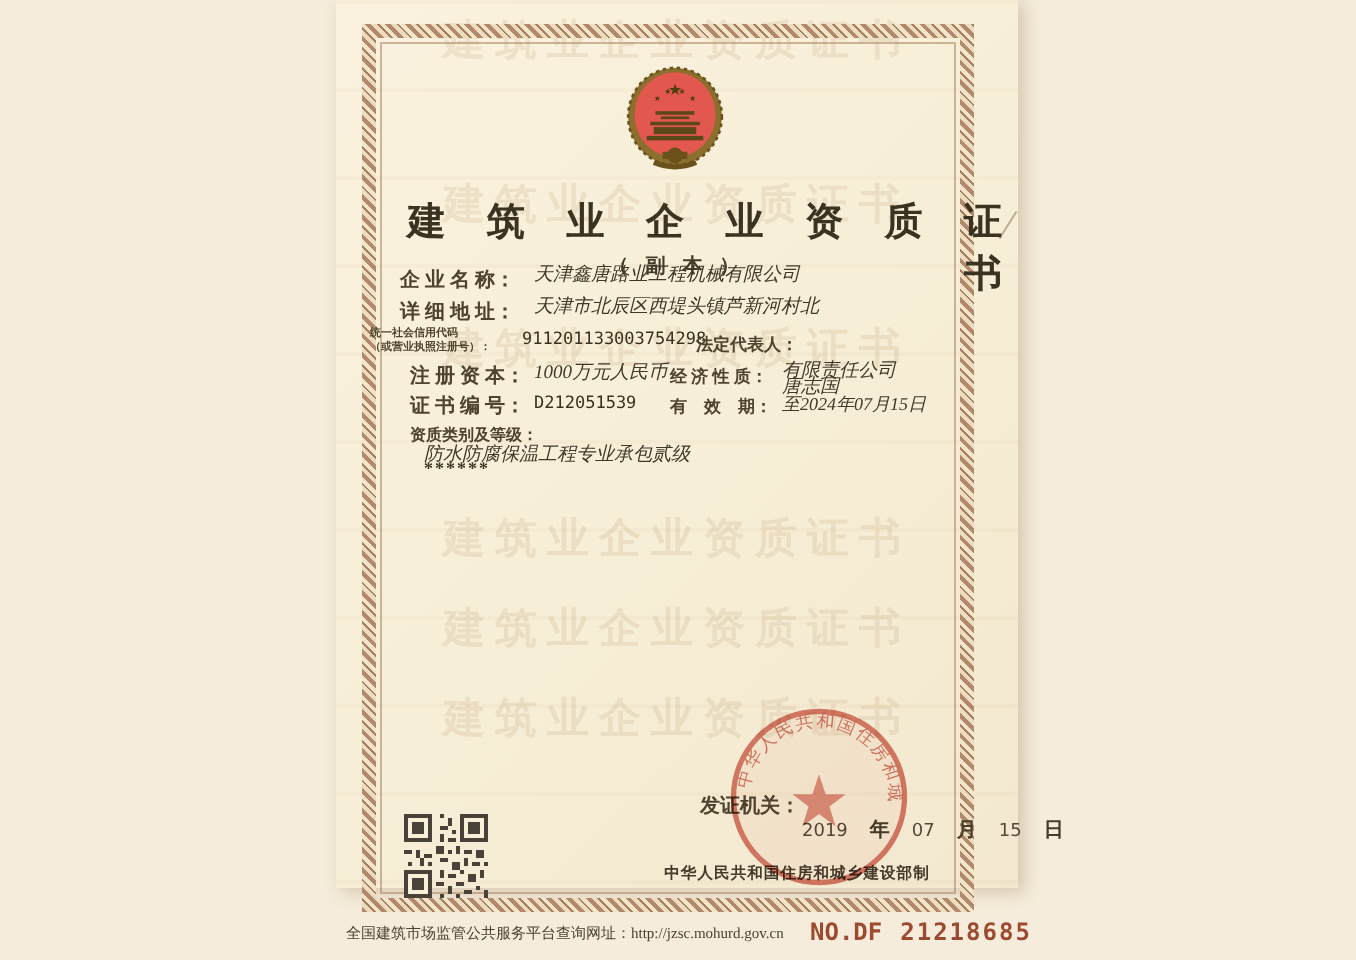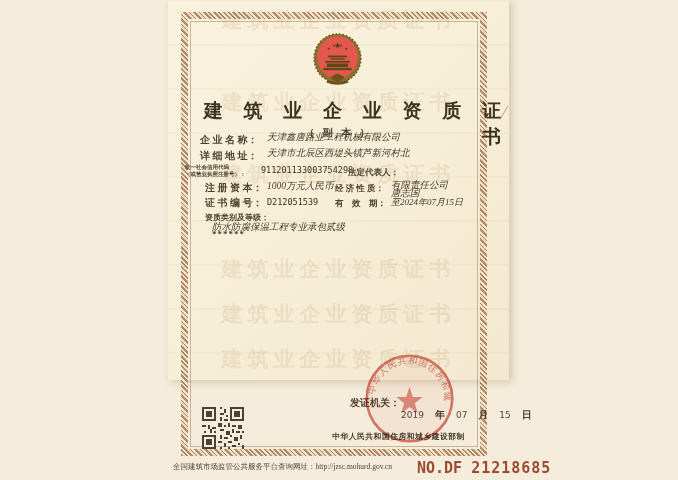--- a/index.html
+++ b/index.html
@@ -2,21 +2,21 @@
 <html><head>
 <meta charset="utf-8">
 <style>
   html,body{margin:0;padding:0;}
   .stage{
     position:relative;width:678px;height:480px;overflow:hidden;
     background:#f5ecdb;
     font-family:"Liberation Serif", serif;
   }
   .paper{
-    position:absolute;left:168px;top:0;width:341px;height:380px;
+    position:absolute;left:168px;top:0;width:341px;height:444px;
     background:
       repeating-linear-gradient(180deg, rgba(190,152,100,.055) 0 2px, rgba(0,0,0,0) 2px 44px),
       linear-gradient(135deg,#faf2de 0%,#f7eed7 55%,#f3e8cf 100%);
     box-shadow:3px 2px 8px rgba(140,110,70,.30);
   }
   .watermark{
     position:absolute;left:0;width:100%;text-align:center;
     color:rgba(182,142,92,.16);font-weight:bold;font-size:21px;letter-spacing:5px;
     white-space:nowrap;pointer-events:none;
   }
@@ -44,21 +44,21 @@
   .stars{position:absolute;font-weight:bold;color:#3f392a;font-size:9px;letter-spacing:1px;}
   .date-line{position:absolute;left:222px;top:408px;font-size:10px;color:#463c2c;white-space:nowrap;}
   .date-line .num{font-family:"DejaVu Sans", sans-serif;font-size:9px;color:#564739;margin:0 11px;text-align:center;}
   .date-line .unit{font-weight:bold;}
   .made-by{position:absolute;left:0;top:431px;width:100%;text-align:center;text-indent:120px;
     font-size:7.8px;font-weight:bold;color:#453b2a;letter-spacing:.5px;font-family:Liberation Mono, monospace;}
   .authority{left:182px;top:396px;}
   .seal{position:absolute;left:193px;top:351px;width:97px;height:95px;mix-blend-mode:multiply;opacity:.85;}
   .qr{position:absolute;left:34px;top:406px;width:42px;height:44px;}
   .caption-left{position:absolute;left:5px;top:462px;font-size:7.5px;color:#4b4232;white-space:nowrap;}
-  .caption-right{position:absolute;left:249px;top:459px;font-size:15px;font-weight:bold;
+  .caption-right{position:absolute;left:237px;top:459px;font-size:12px;font-weight:bold;
     color:#9c4a30;font-family:"DejaVu Sans Mono", monospace;white-space:nowrap;}
   .caption-right .sn{margin-left:9px;letter-spacing:1px;}
   .crease{position:absolute;left:328px;top:112px;width:16px;height:1px;
     background:rgba(120,92,62,.45);transform:rotate(-58deg);}
 </style>
 </head>
 <body>
 
 <div class="stage">
   <div class="paper">

